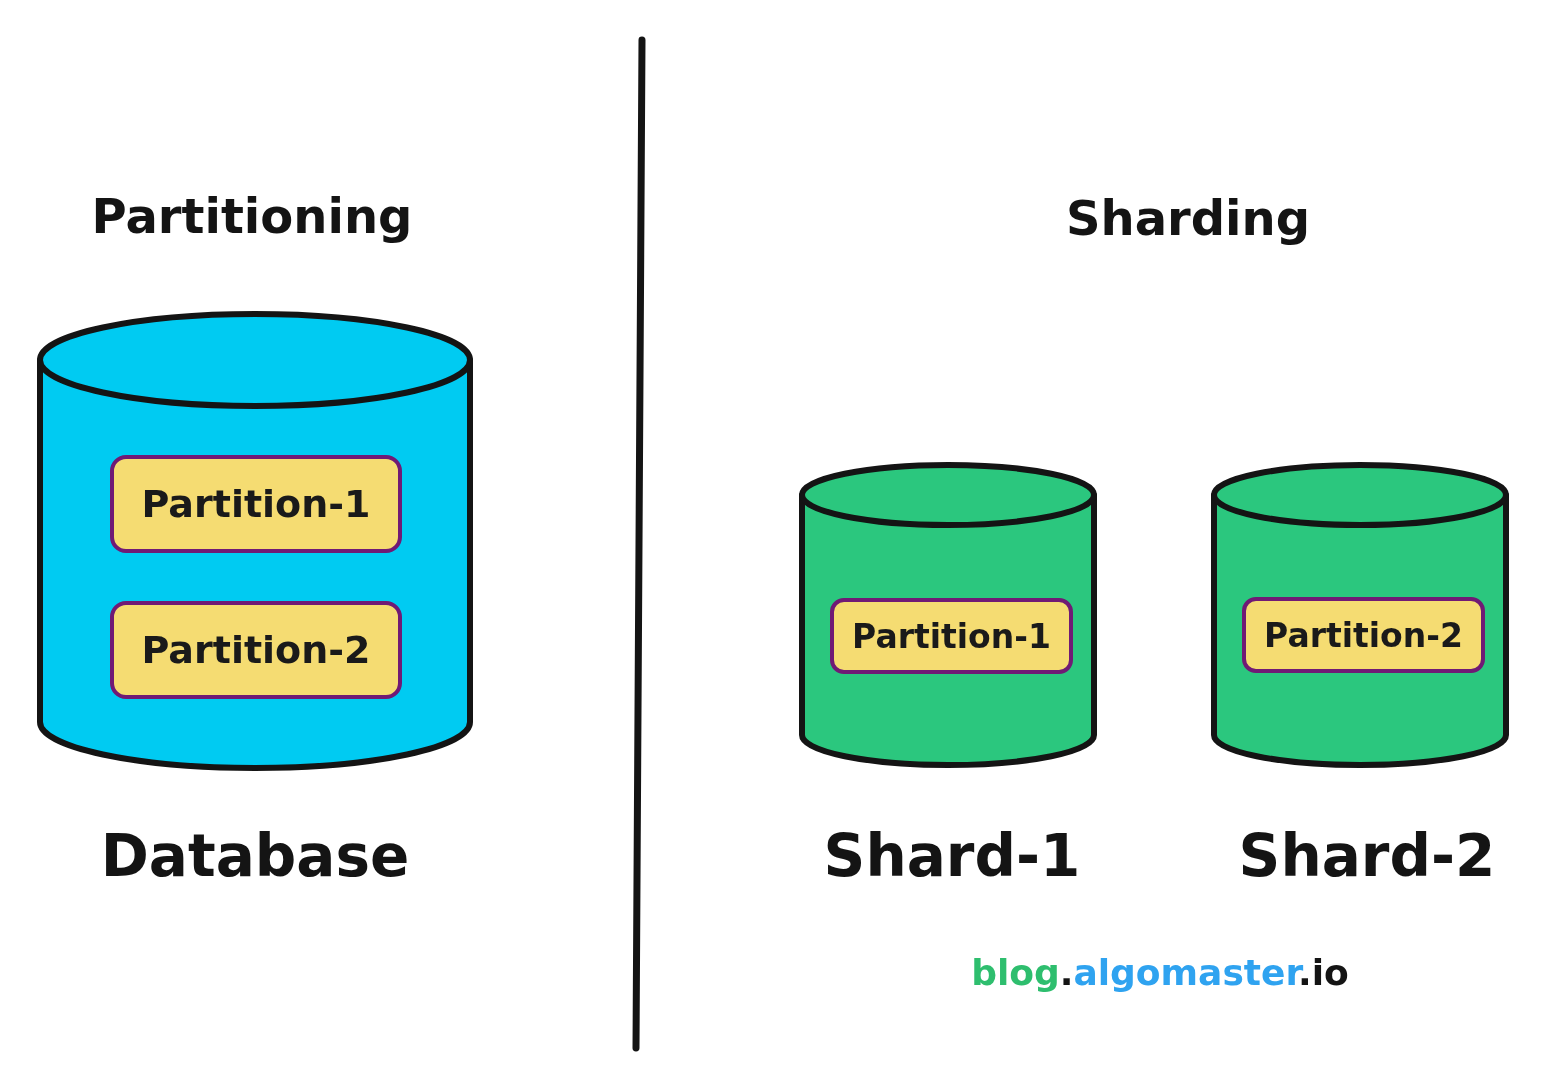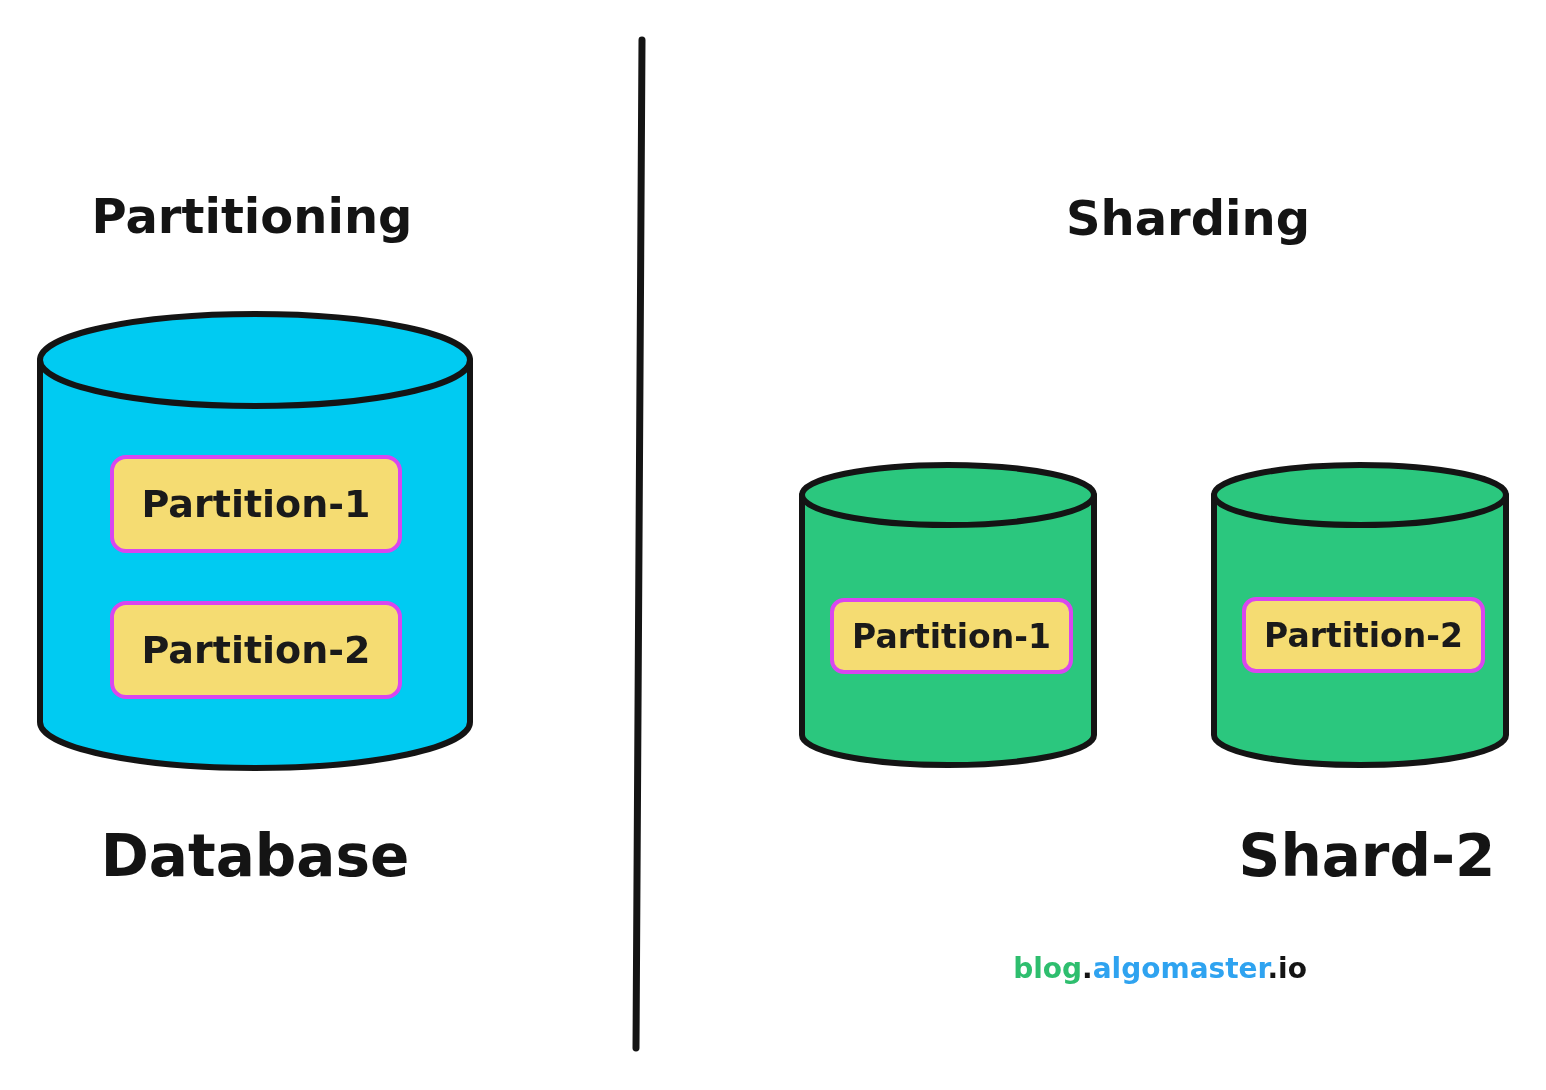--- a/index.html
+++ b/index.html
@@ -28,39 +28,39 @@
     text-align: center;
     font-weight: 600;
     line-height: 1.2;
     white-space: nowrap;
   }
   .section-title { font-size: 48px; }
   .cyl-label { font-size: 58px; }
   .partition-box {
     position: absolute;
     background: #f5dc72;
-    border: 4px solid #d946ef;
+    border: 4px solid #701a75;
     border-radius: 16px;
     display: flex;
     align-items: center;
     justify-content: center;
     color: #1a1a1a;
     font-weight: 600;
     box-sizing: border-box;
     white-space: nowrap;
   }
   .partition-box.big { font-size: 38px; }
   .partition-box.small { font-size: 33px; border-radius: 14px; }
   .footer-brand {
     position: absolute;
     left: 960px;
     top: 952px;
     width: 400px;
     text-align: center;
-    font-size: 28px;
+    font-size: 36px;
     font-weight: bold;
     white-space: nowrap;
   }
   .footer-green { color: #2ebe6e; }
   .footer-blue  { color: #2fa3f0; }
   .footer-black { color: #141414; }
 </style>
 </head>
 <body>
 
@@ -101,20 +101,21 @@
   <div class="partition-box small" style="left:830px; top:598px; width:243px; height:76px;">
     <span>Partition-1</span>
   </div>
 
   <div class="partition-box small" style="left:1242px; top:597px; width:243px; height:76px;">
     <span>Partition-2</span>
   </div>
 
   <div class="label cyl-label" style="left:55px; top:822px; width:400px;">Database</div>
 
+  <div class="label cyl-label" style="left:752px; top:822px; width:400px;">Shard-1</div>
 
   <div class="label cyl-label" style="left:1167px; top:822px; width:400px;">Shard-2</div>
 
   <div class="footer-brand">
     <span class="footer-green">blog</span><span class="footer-black">.</span><span class="footer-blue">algomaster</span><span class="footer-black">.</span><span class="footer-black">io</span>
   </div>
 
 </div>
 
 </body></html>

